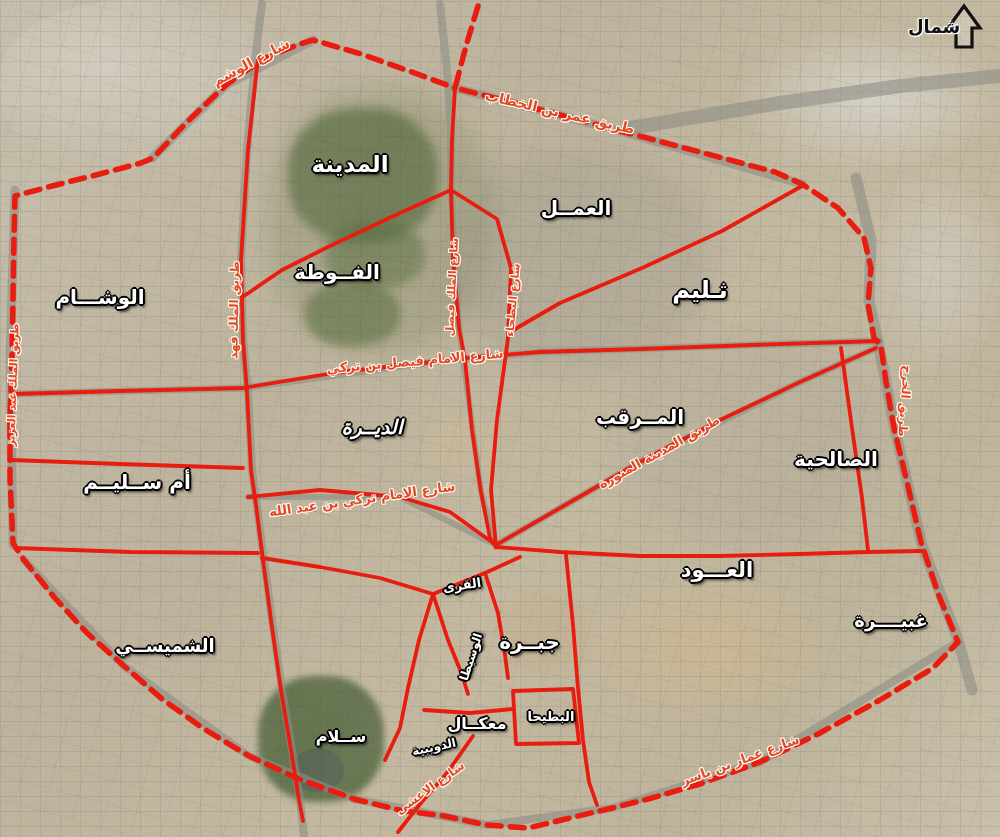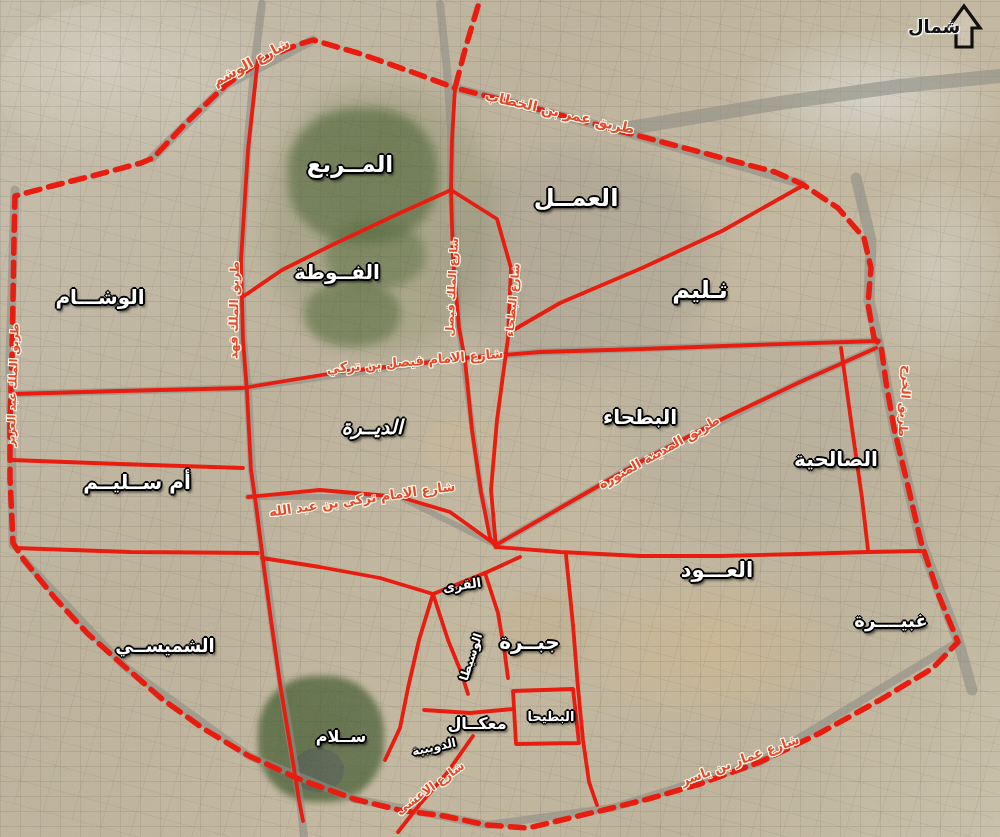--- a/index.html
+++ b/index.html
@@ -103,26 +103,26 @@
         <polyline points="513,691 573,689 579,743 516,744 513,691" class="red"></polyline>
         <polyline points="262,558 320,567 380,578 433,594" class="red"></polyline>
         <polyline points="433,594 419,640 408,688 400,728 385,760" class="red"></polyline>
         <polyline points="473,736 447,773 420,804 398,832" class="red"></polyline>
         <polyline points="11,460 120,464 243,468" class="red"></polyline>
         <polyline points="15,548 130,552 258,553" class="red"></polyline>
       </g>
   </svg>
 
   <div id="labels">
-      <div class="lbl district" style="left: 350px; top: 164px; font-size: 23px; transform: translate(-50%, -50%) rotate(0deg);">المــربع</div>
-      <div class="lbl district" style="left: 576px; top: 198px; font-size: 24px; transform: translate(-50%, -50%) rotate(0deg);">العمــل</div>
+      <div class="lbl district" style="left: 350px; top: 164px; font-size: 23px; transform: translate(-50%, -50%) rotate(0deg);">المدينة</div>
+      <div class="lbl district" style="left: 576px; top: 208px; font-size: 20px; transform: translate(-50%, -50%) rotate(0deg);">العمــل</div>
       <div class="lbl district" style="left: 337px; top: 272px; font-size: 20px; transform: translate(-50%, -50%) rotate(0deg);">الفــوطة</div>
       <div class="lbl district" style="left: 100px; top: 297px; font-size: 20px; transform: translate(-50%, -50%) rotate(0deg);">الوشـــام</div>
       <div class="lbl district" style="left: 700px; top: 290px; font-size: 24px; transform: translate(-50%, -50%) rotate(0deg);">ثـليم</div>
-      <div class="lbl district" style="left: 640px; top: 417px; font-size: 20px; transform: translate(-50%, -50%) rotate(0deg);">البطحاء</div>
+      <div class="lbl district" style="left: 640px; top: 417px; font-size: 20px; transform: translate(-50%, -50%) rotate(0deg);">المــرقب</div>
       <div class="lbl district" style="left: 372px; top: 427px; font-size: 20px; transform: translate(-50%, -50%) rotate(0deg); font-style: italic;">الديــرة</div>
       <div class="lbl district" style="left: 137px; top: 482px; font-size: 20px; transform: translate(-50%, -50%) rotate(0deg);">أم ســليــم</div>
       <div class="lbl district" style="left: 836px; top: 459px; font-size: 20px; transform: translate(-50%, -50%) rotate(0deg);">الصالحية</div>
       <div class="lbl district" style="left: 717px; top: 570px; font-size: 21px; transform: translate(-50%, -50%) rotate(0deg);">العـــود</div>
       <div class="lbl district" style="left: 891px; top: 621px; font-size: 18px; transform: translate(-50%, -50%) rotate(0deg);">غبيــــرة</div>
       <div class="lbl district" style="left: 165px; top: 646px; font-size: 18px; transform: translate(-50%, -50%) rotate(0deg);">الشميســي</div>
       <div class="lbl district" style="left: 462px; top: 585px; font-size: 13px; transform: translate(-50%, -50%) rotate(-8deg);">القرى</div>
       <div class="lbl district" style="left: 524px; top: 642px; font-size: 20px; transform: translate(-50%, -50%) rotate(0deg); padding-left: 11px;">جبــرة</div>
       <div class="lbl district" style="left: 471px; top: 657px; font-size: 12px; transform: translate(-50%, -50%) rotate(-72deg);">الوسيطا</div>
       <div class="lbl district" style="left: 341px; top: 737px; font-size: 16px; transform: translate(-50%, -50%) rotate(0deg);">ســلام</div>

